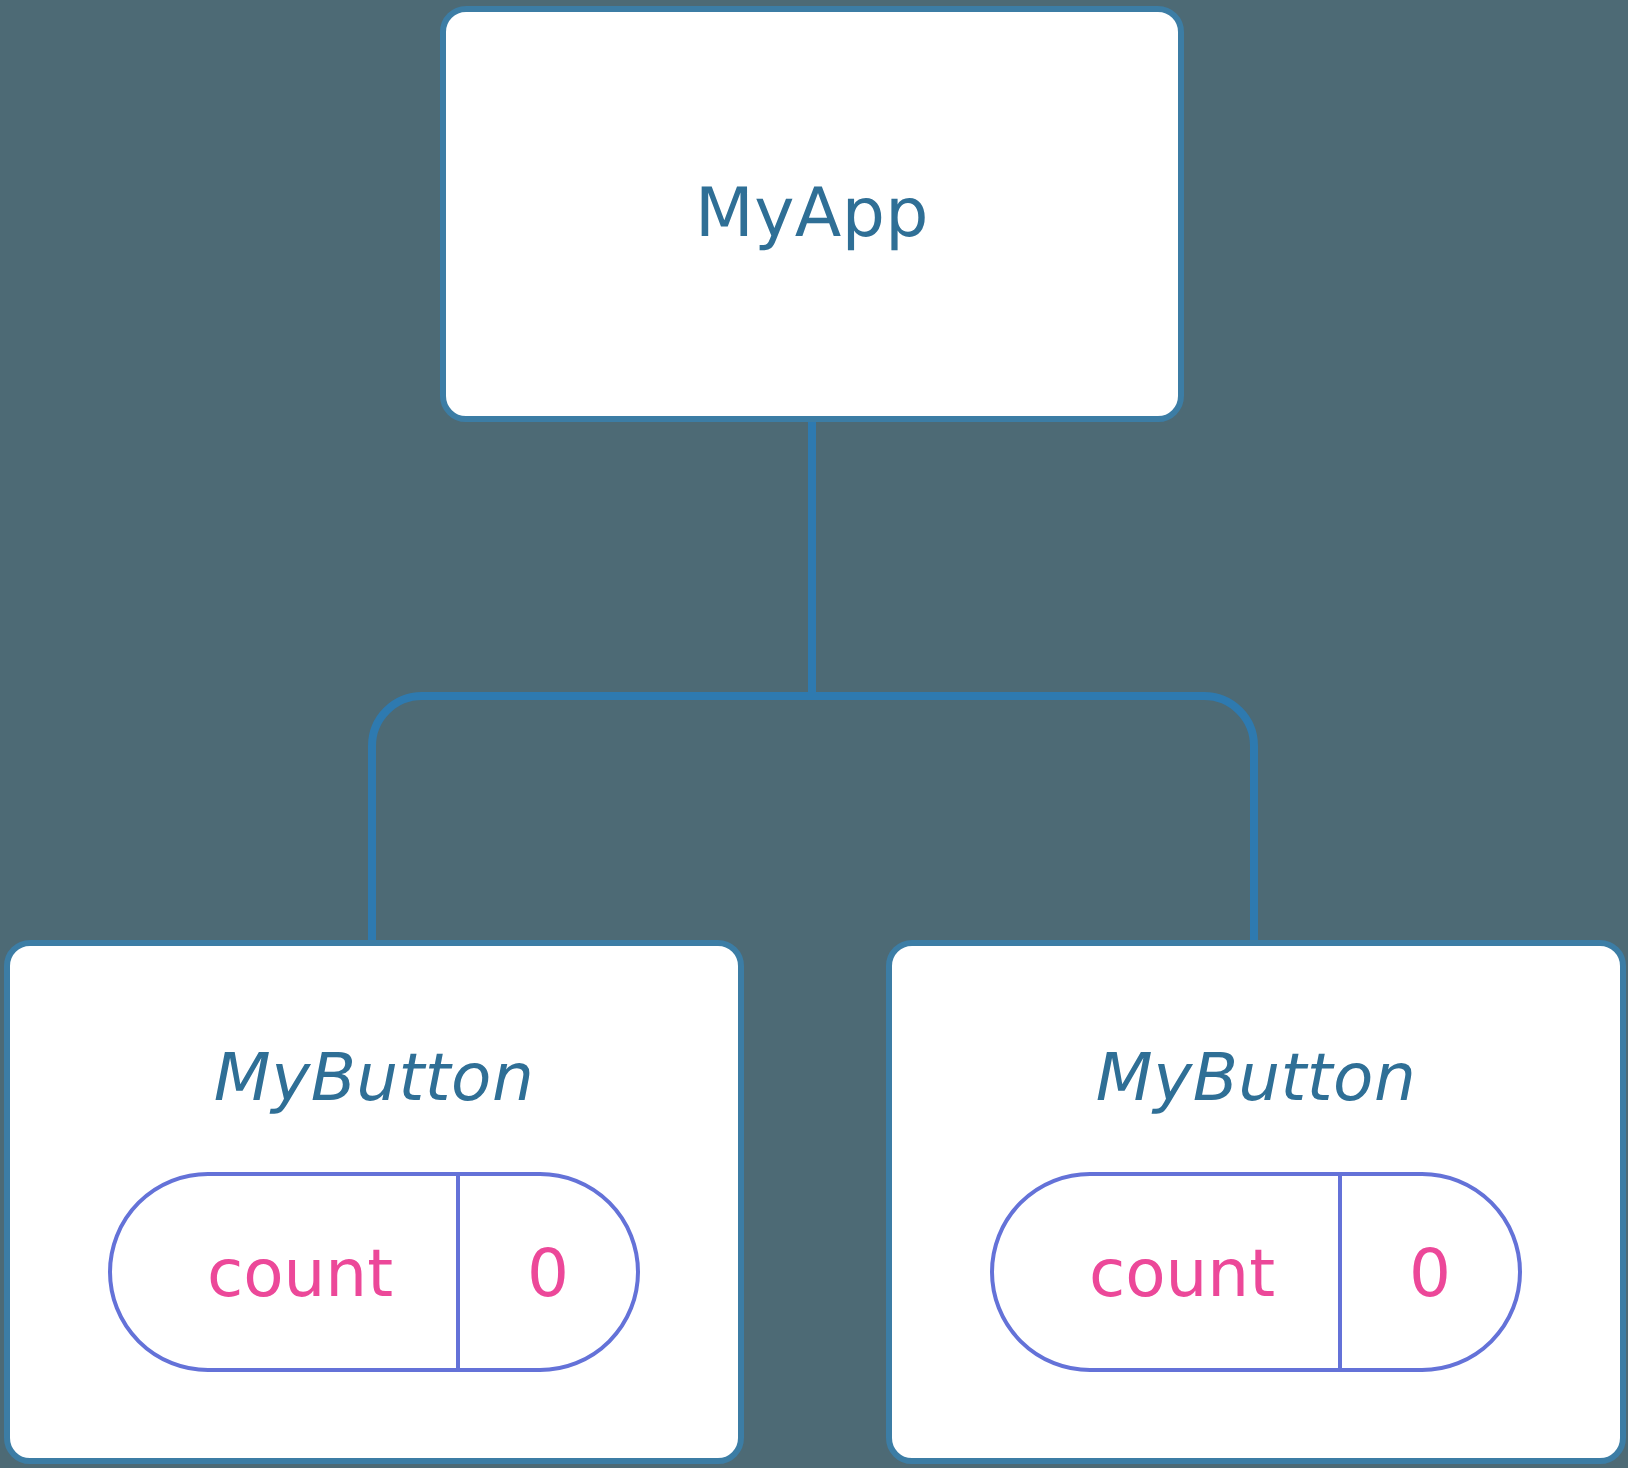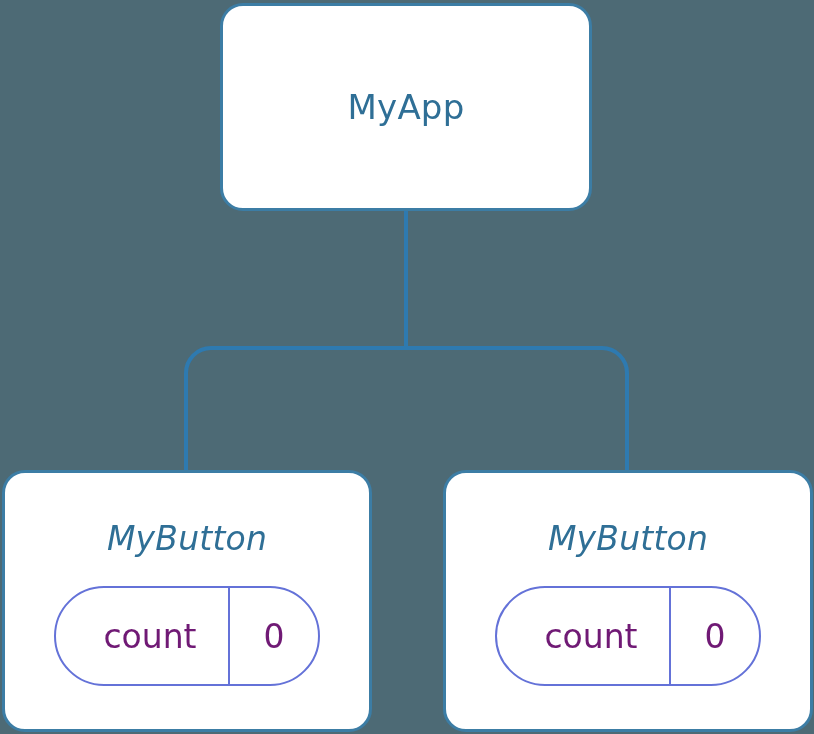--- a/index.html
+++ b/index.html
@@ -30,21 +30,21 @@
     height: 734px;
     pointer-events: none;
   }
 
   
   .node {
     position: absolute;
     box-sizing: border-box;
     background: #ffffff;
     border: 3px solid #3c7da5;
-    border-radius: 23px;
+    border-radius: 13px;
     display: flex;
     flex-direction: column;
     align-items: center;
   }
 
   .node-root {
     left: 220px;
     top: 3px;
     width: 372px;
     height: 208px;
@@ -91,21 +91,21 @@
     background: #ffffff;
     box-sizing: border-box;
     overflow: hidden;
   }
 
   .state-key,
   .state-val {
     display: flex;
     align-items: center;
     justify-content: center;
-    color: #701a75;
+    color: #ec4899;
     font-size: 33px;
     line-height: 1;
     box-sizing: border-box;
     white-space: nowrap;
   }
 
   .state-key {
     width: 172px;
     padding-left: 16px;
   }

